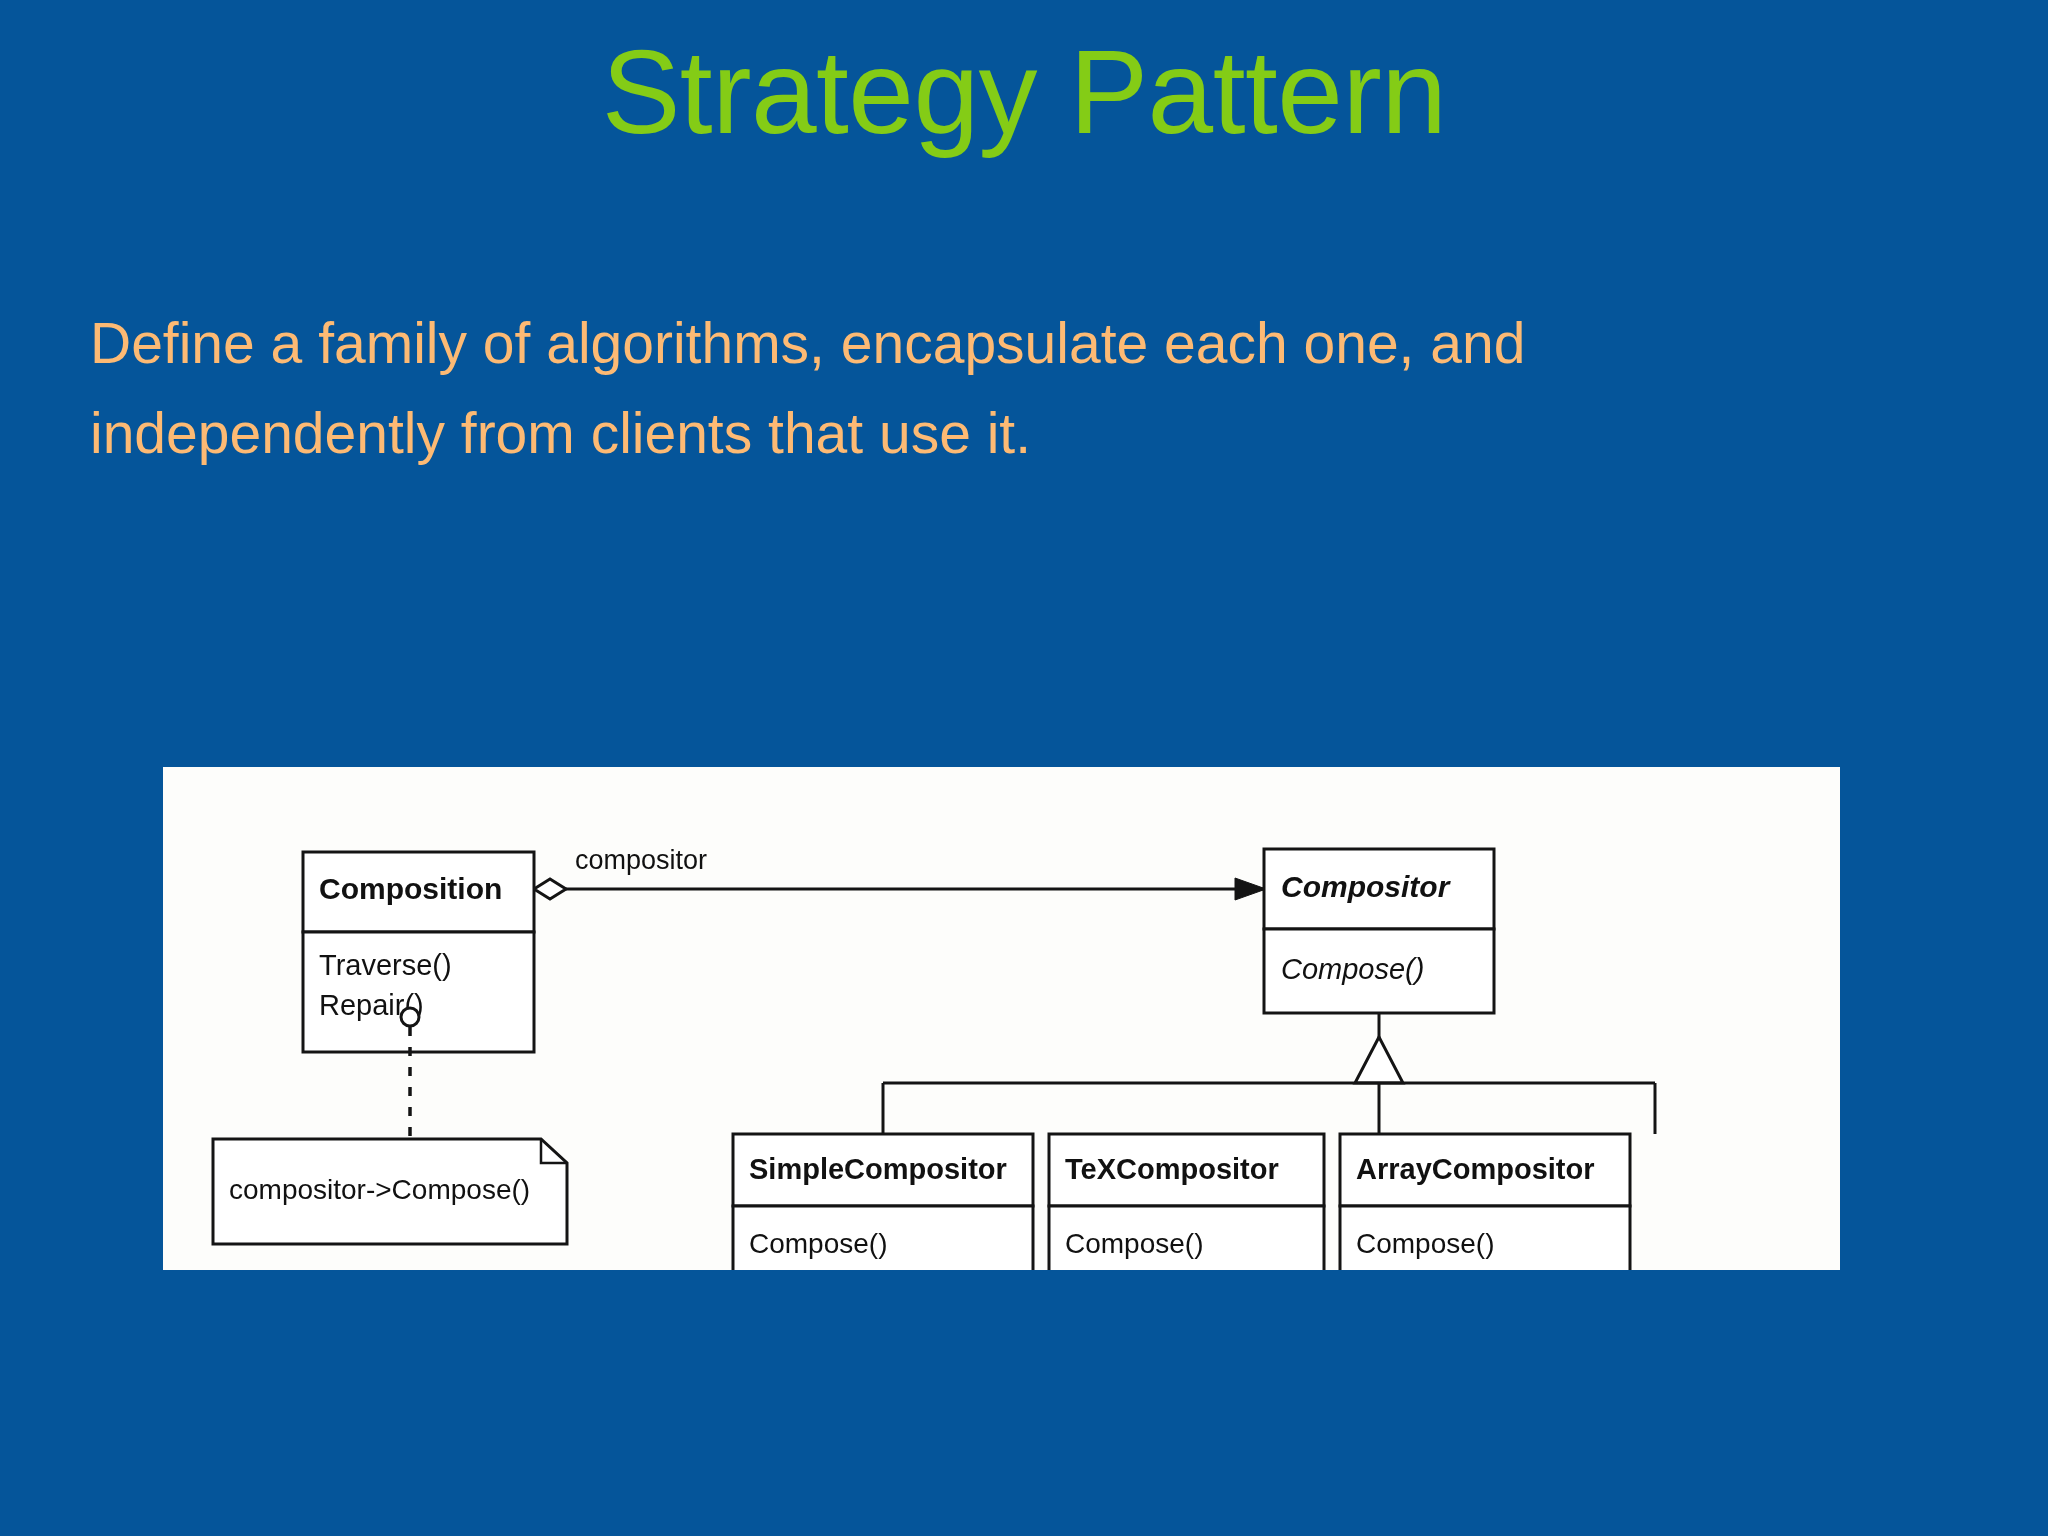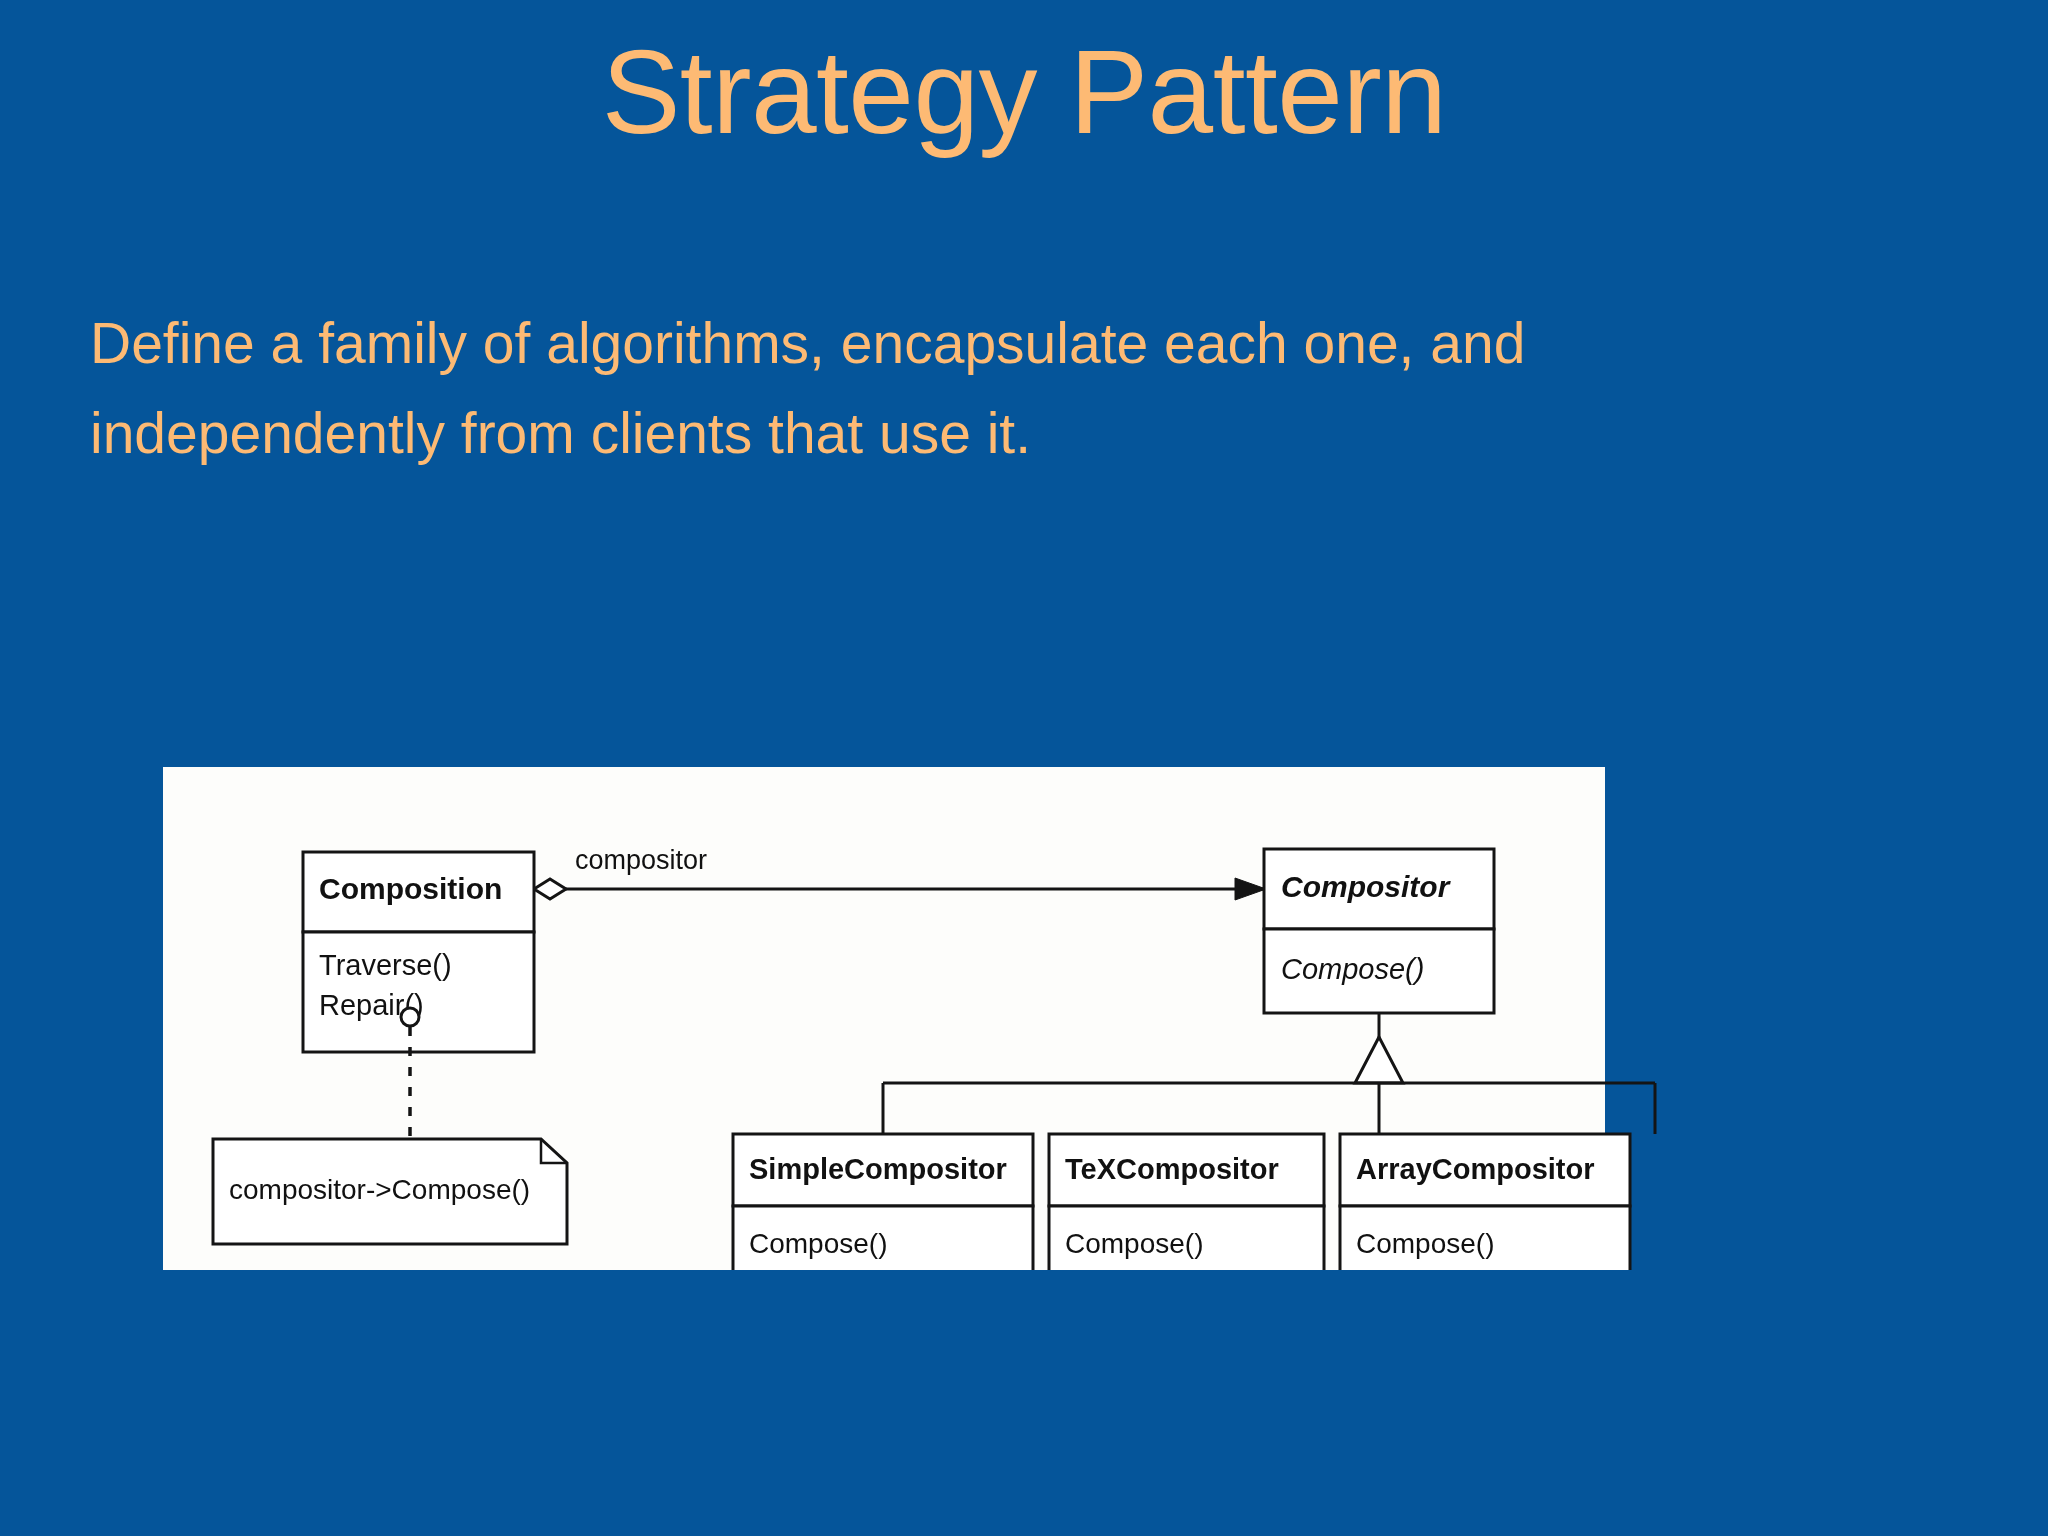--- a/index.html
+++ b/index.html
@@ -19,21 +19,21 @@
     background: #05559A;
   }
 
   
   #slide-title {
     position: absolute;
     left: 0;
     top: 26px;
     width: 2048px;
     text-align: center;
-    color: #fdba74;
+    color: #84cc16;
     font-size: 118px;
     line-height: 132px;
     font-weight: 400;
     letter-spacing: -0.5px;
     white-space: nowrap;
   }
 
   
   #slide-body {
     position: absolute;
@@ -48,21 +48,21 @@
   #slide-body .body-line {
     display: block;
     white-space: nowrap;
   }
 
   
   #diagram-panel {
     position: absolute;
     left: 163px;
     top: 767px;
-    width: 1442px;
+    width: 1677px;
     height: 503px;
     background: #fdfdfb;
   }
   #uml-svg {
     position: absolute;
     left: 0;
     top: 0;
     width: 1619px;
     height: 503px;
     display: block;

